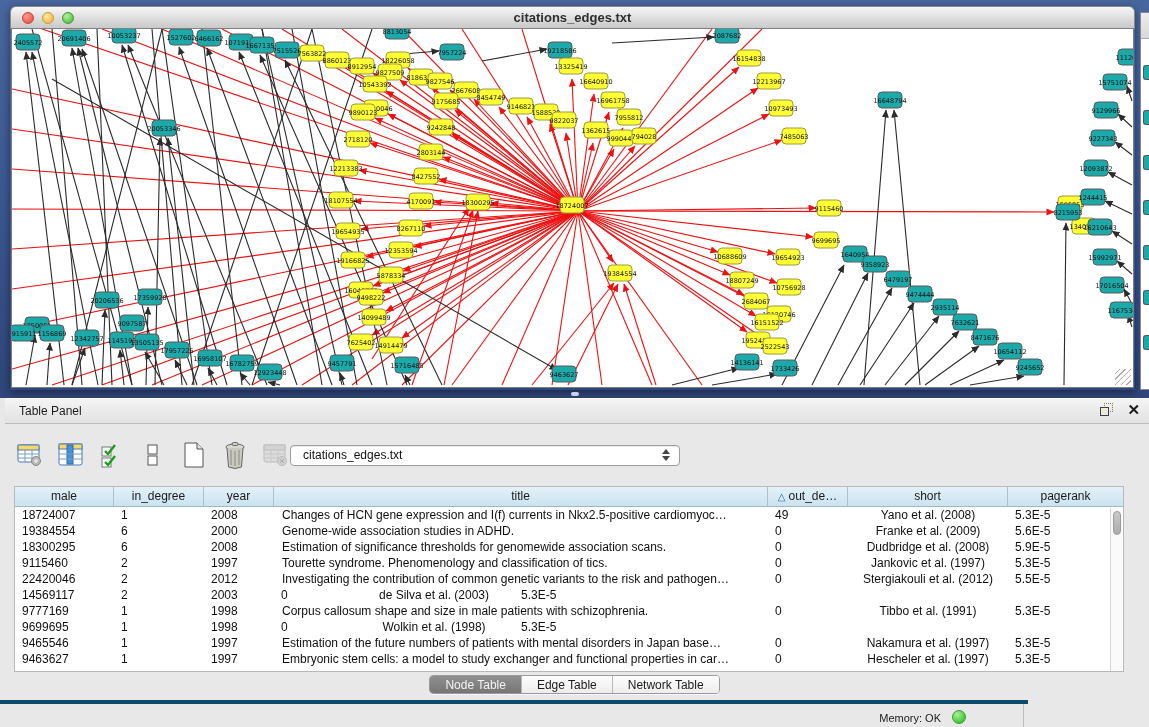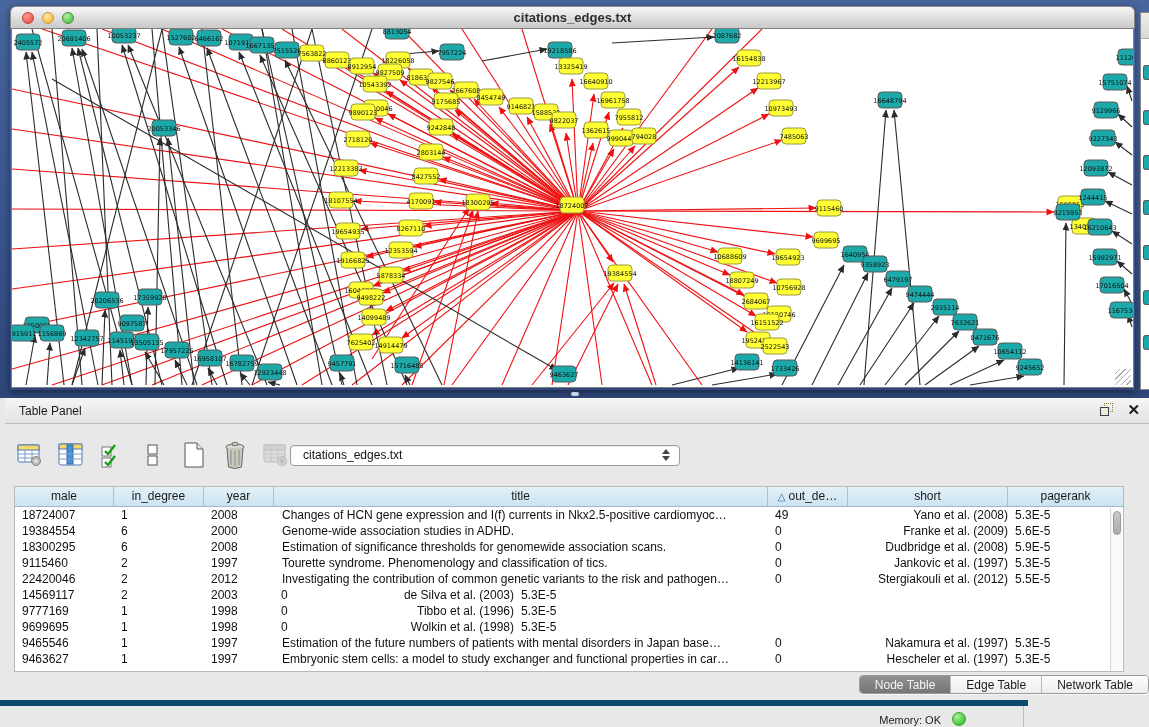--- a/index.html
+++ b/index.html
@@ -64,38 +64,38 @@
   .thead { display:flex; height:20px; background:linear-gradient(#e3f1f9,#cbe3f0);
     border-bottom:1px solid #9fb8c6; }
   .th { font-size:12px; color:#1a1a1a; text-align:center; line-height:19px;
     border-right:1px solid #a9c2d0; overflow:hidden; white-space:nowrap; }
   .th .sort { color:#2e6da4; font-size:10px; margin-right:3px; }
   .c0{width:99px;} .c1{width:90px;} .c2{width:70px;} .c3{width:494px;} .c4{width:80px;} .c5{width:160px;} .c6{width:115px; border-right:none;}
   .tbody { position:relative; }
   .trow { display:flex; height:16px; }
   .tcell { font-size:12px; color:#101010; line-height:16px; white-space:nowrap; overflow:hidden; padding-left:7px; }
   .trow .c3 { padding-left:8px; }
-  .trow .c5 { text-align:right; padding-left:0; }
+  .trow .c5 { text-align:center; padding-left:0; }
   .vscroll { position:absolute; right:1px; top:21px; width:12px; height:163px;
     background:#fafafa; border-left:1px solid #d5d5d5; }
   .vthumb { position:absolute; left:2px; top:3px; width:8px; height:24px; border-radius:4px;
     background:linear-gradient(#c9c9c9,#ababab); border:1px solid #9b9b9b; }
 
   
-  .tabs { position:absolute; left:0; top:251px; width:1149px; display:flex; justify-content:flex-end; }
+  .tabs { position:absolute; left:0; top:251px; width:1149px; display:flex; justify-content:center; }
   .seg { display:flex; border:1px solid #9a9a9a; border-radius:4px; overflow:hidden; height:19px;
     background:#fff; box-shadow:0 1px 0 rgba(255,255,255,.7); }
   .seg-btn { font-size:12px; line-height:18px; padding:0 15px; color:#1c1c1c;
     background:linear-gradient(#fdfdfd,#ededed); border-right:1px solid #b9b9b9; }
   .seg-btn:last-child { border-right:none; }
   .seg-btn.sel { background:linear-gradient(#8f8f8f,#767676); color:#f4f4f4; }
 
   
   .statusbar { position:absolute; left:0; top:700px; width:1028px; height:27px; background:#e8e8e8;
-    border-top:6px solid #0c4a6e; }
+    border-top:4px solid #0c4a6e; }
   .mem { position:absolute; right:87px; top:8px; font-size:11px; color:#1b1b1b; }
   .memdot { position:absolute; right:62px; top:6px; width:14px; height:14px; border-radius:50%;
     background:radial-gradient(circle at 35% 30%, #a9f09b, #43c838 70%); border:1px solid #3f9a36; }
   .status-div { position:absolute; right:4px; top:0; height:27px; border-left:1px solid #bdbdbd; }
 </style>
 </head>
 <body>
 
 <div class="desktop">
   <div class="net-window">
@@ -662,22 +662,23 @@
           <div class="tcell c1">2</div>
           <div class="tcell c2">2003</div>
           <div class="tcell c4">0</div>
           <div class="tcell c5">de Silva et al. (2003)</div>
           <div class="tcell c6">5.3E-5</div>
         </div>
         <div class="trow">
           <div class="tcell c0">9777169</div>
           <div class="tcell c1">1</div>
           <div class="tcell c2">1998</div>
-          <div class="tcell c4">0</div>
-          <div class="tcell c5">Tibbo et al. (1996)</div>
+          <div class="tcell c3">Corpus callosum shape and size in male patients with schizophrenia.</div>
+          <div class="tcell c4">0</div>
+          <div class="tcell c5">Tibbo et al. (1991)</div>
           <div class="tcell c6">5.3E-5</div>
         </div>
         <div class="trow">
           <div class="tcell c0">9699695</div>
           <div class="tcell c1">1</div>
           <div class="tcell c2">1998</div>
           <div class="tcell c4">0</div>
           <div class="tcell c5">Wolkin et al. (1998)</div>
           <div class="tcell c6">5.3E-5</div>
         </div>

